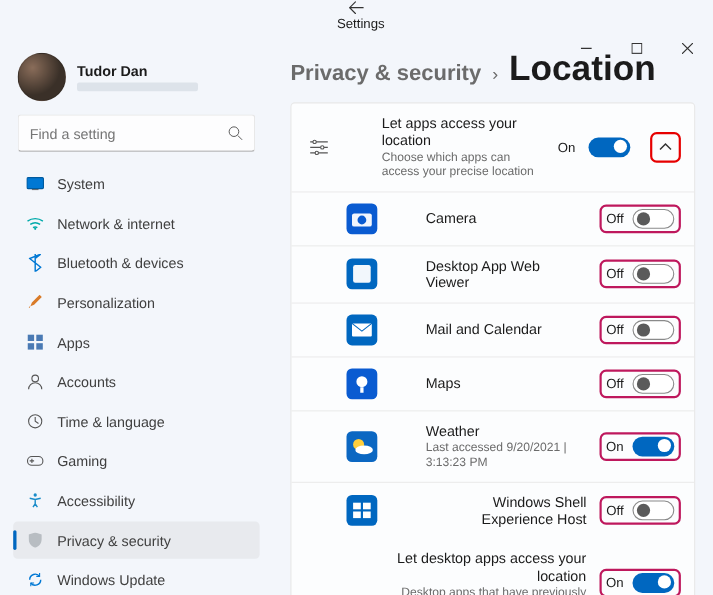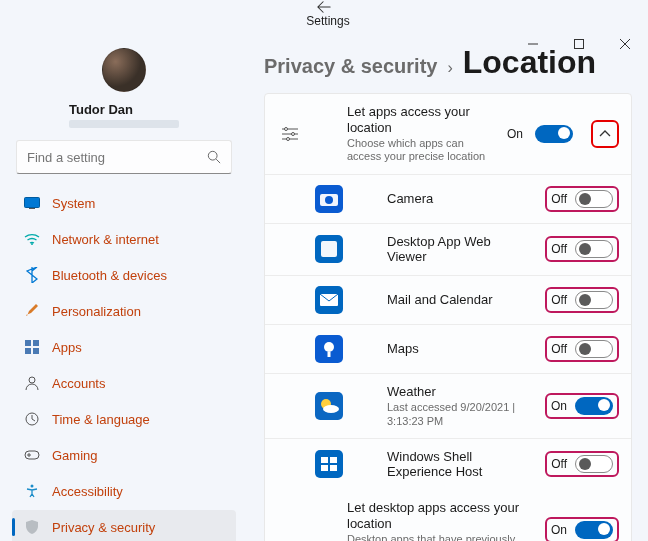--- a/index.html
+++ b/index.html
@@ -4,39 +4,39 @@
 <style>
   * { box-sizing: border-box; margin: 0; padding: 0; }
   html, body { width: 648px; height: 541px; font-family: "Segoe UI", Arial, sans-serif; background: #f3f6fb; color: #1b1b1b; overflow: hidden; }
   .titlebar { height: 32px; display: flex; align-items: center; flex-direction: column; }
   .back-btn { width: 40px; height: 32px; display:flex; align-items:center; justify-content:center; color:#333; }
   .app-title { font-size: 12px; margin-left: 8px; color:#1b1b1b; }
   .win-ctrls { margin-left:auto; display:flex; }
   .win-ctrl { width:46px; height:32px; display:flex; align-items:center; justify-content:center; color:#333; }
   .shell { display:flex; height: calc(541px - 32px); }
   .sidebar { width: 248px; padding: 8px 8px 0 8px; }
-  .profile { display:flex; align-items:center; padding: 8px 8px 12px 8px; gap:10px;flex-direction:column; }
+  .profile { display:flex; align-items:center; padding: 8px 8px 12px 8px; gap:10px; }
   .avatar { width:44px; height:44px; border-radius:50%; background: radial-gradient(circle at 30% 30%, #8a6d5a 0%, #3a3028 60%); border:1px solid rgba(0,0,0,.1); }
   .profile-name { font-size:13px; font-weight:600; }
   .profile-sub { margin-top:3px; width:110px; height:8px; background:#dde3ea; border-radius:2px; }
   .search { display:flex; align-items:center; margin:0 8px 12px 8px; height:34px; background:#fdfdfe; border:1px solid #e6e6e6; border-bottom:1px solid #8a8a8a; border-radius:3px; padding:0 10px; }
   .search input { flex:1; border:none; outline:none; background:transparent; font-size:13px; color:#404040; }
   .nav { display:flex; flex-direction:column; gap:2px; margin:0 4px; }
-  .nav-item { display:flex; align-items:center; gap:12px; height:34px; padding:0 12px; border-radius:4px; font-size:13px; color:#c2410c; }
+  .nav-item { display:flex; align-items:center; gap:12px; height:34px; padding:0 12px; border-radius:4px; font-size:13px; color:#404040; }
   .nav-item.active { background:#e8eaee; position:relative; }
   .nav-item.active::before { content:""; position:absolute; left:0; top:8px; bottom:8px; width:3px; background:#0067c0; border-radius:2px; }
   .nav-ico { width:16px; height:16px; display:flex; align-items:center; justify-content:center; }
   .content { flex:1; padding: 12px 16px 0 16px; overflow:hidden; }
   .breadcrumb { display:flex; align-items:baseline; gap:10px; margin-bottom:12px; }
   .bc-parent { font-size:20px; color:#6b6b6b; font-weight:600; }
   .bc-sep { font-size:16px; color:#6b6b6b; }
   .bc-current { font-size:32px; font-weight:600; }
   .card { background:#fcfdfe; border:1px solid #e8e8e8; border-radius:4px; }
   .row { display:flex; align-items:center; padding:10px 12px; border-bottom:1px solid #ececec; gap:12px; }
-  .row:last-child { border-bottom:none; }
+  .row:last-child { border-bottom:none;text-align:right; }
   .row .icon-slot { width:26px; display:flex; justify-content:center; }
   .row .text-col { flex:1; min-width:0;margin-left:32px; }
   .row .title { font-size:13px; line-height:1.2; }
   .row .subtitle { font-size:11px; color:#6b6b6b; margin-top:2px; line-height:1.2; }
   .toggle-wrap { display:flex; align-items:center; gap:8px; border:2px solid #be185d; border-radius:6px; padding:2px 4px; }
   .toggle-state { font-size:12px; }
   .toggle { width:38px; height:18px; border-radius:10px; position:relative; }
   .toggle.on { background:#0067c0; }
   .toggle.off { background:#fff; border:1px solid #8a8a8a; }
   .knob { position:absolute; top:2px; width:12px; height:12px; border-radius:50%; }

